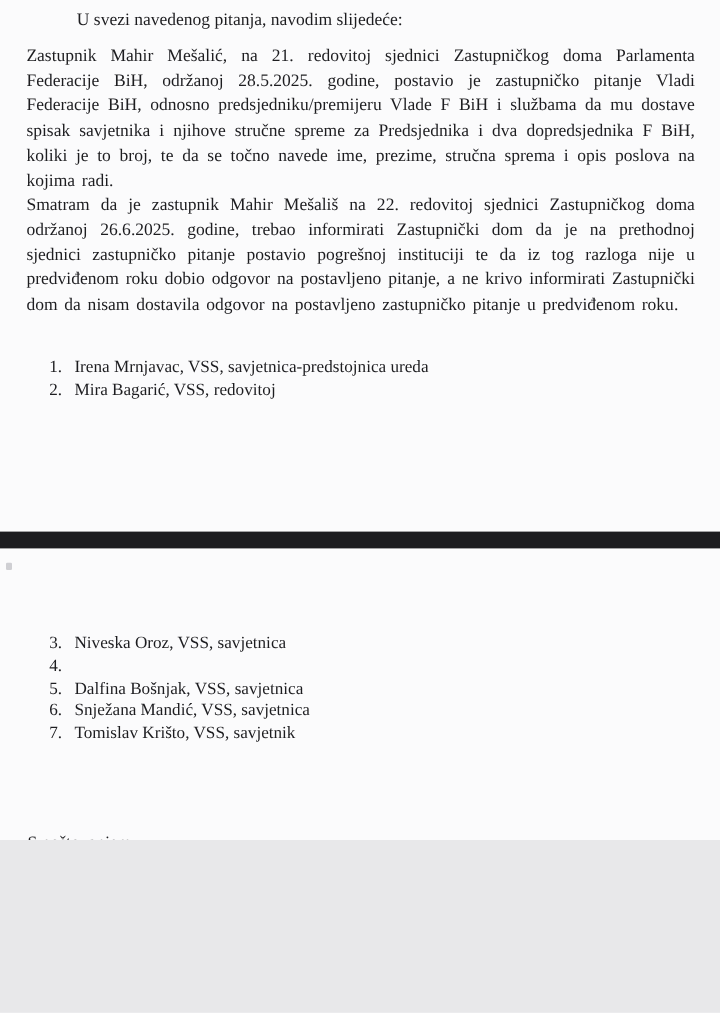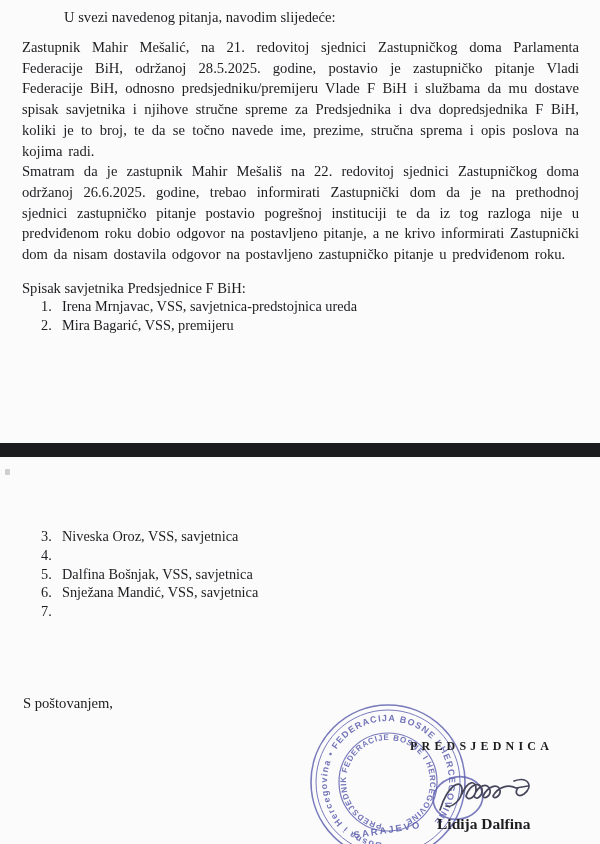--- a/index.html
+++ b/index.html
@@ -1,18 +1,18 @@
 <!DOCTYPE html>
 <html><head>
 <meta charset="utf-8">
 <style>
   html,body { margin:0; padding:0; background:#e8e8ea; }
   .page {
     position:relative;
-    width:600px; height:844px;
+    width:600px; height:700px;
     margin:0 auto;
     background:#fbfbfc;
     font-family:"Liberation Serif", serif;
     color:#1d1d20;
     overflow:hidden;
   }
   .intro {
     position:absolute; top:7px; left:64px;
     font-size:14.6px; line-height:20px;
   }
@@ -70,30 +70,29 @@
 <div class="page">
 
   <div class="intro">U svezi navedenog pitanja, navodim slijedeće:</div>
 
   <div class="body-block">
     <p>Zastupnik Mahir Mešalić, na 21. redovitoj sjednici Zastupničkog doma Parlamenta Federacije BiH, održanoj 28.5.2025. godine, postavio je zastupničko pitanje Vladi Federacije BiH, odnosno predsjedniku/premijeru Vlade F BiH i službama da mu dostave spisak savjetnika i njihove stručne spreme za Predsjednika i dva dopredsjednika F BiH, koliki je to broj, te da se točno navede ime, prezime, stručna sprema i opis poslova na kojima radi.</p>
     <p>Smatram da je zastupnik Mahir Mešališ na 22. redovitoj sjednici Zastupničkog doma održanoj 26.6.2025. godine, trebao informirati Zastupnički dom da je na prethodnoj sjednici zastupničko pitanje postavio pogrešnoj instituciji te da iz tog razloga nije u predviđenom roku dobio odgovor na postavljeno pitanje, a ne krivo informirati Zastupnički dom da nisam dostavila odgovor na postavljeno zastupničko pitanje u predviđenom roku.</p>
   </div>
 
 
-  <div class="list-heading">Spisak savjetnika Predsjednice F BiH:</div>
 
   <div class="adv-list page1">
     <div class="adv-row">
       <span class="adv-num">1.</span>
       <span class="adv-text">Irena Mrnjavac, VSS, savjetnica-predstojnica ureda</span>
     </div>
     <div class="adv-row">
       <span class="adv-num">2.</span>
-      <span class="adv-text">Mira Bagarić, VSS, premijeru</span>
+      <span class="adv-text">Mira Bagarić, VSS, redovitoj</span>
     </div>
   </div>
 
   <div class="separator-bar"></div>
   <div class="scan-artifact"></div>
 
   <div class="adv-list page2">
     <div class="adv-row">
       <span class="adv-num">3.</span>
       <span class="adv-text">Niveska Oroz, VSS, savjetnica</span>
@@ -104,20 +103,21 @@
     <div class="adv-row">
       <span class="adv-num">5.</span>
       <span class="adv-text">Dalfina Bošnjak, VSS, savjetnica</span>
     </div>
     <div class="adv-row">
       <span class="adv-num">6.</span>
       <span class="adv-text">Snježana Mandić, VSS, savjetnica</span>
     </div>
     <div class="adv-row">
       <span class="adv-num">7.</span>
+      <span class="adv-text">Tomislav Krišto, VSS, savjetnik</span>
     </div>
   </div>
 
   <div class="closing">S poštovanjem,</div>
 
   <svg class="stamp-svg" width="180" height="144" xmlns="http://www.w3.org/2000/svg" xmlns:xlink="http://www.w3.org/1999/xlink">
     <g stroke="#5c5ead" fill="none" opacity="0.82">
       <circle cx="88" cy="82" r="77" stroke-width="1.6"></circle>
       <circle cx="88" cy="82" r="72" stroke-width="1"></circle>
       <circle cx="88" cy="82" r="49" stroke-width="1.2"></circle>

